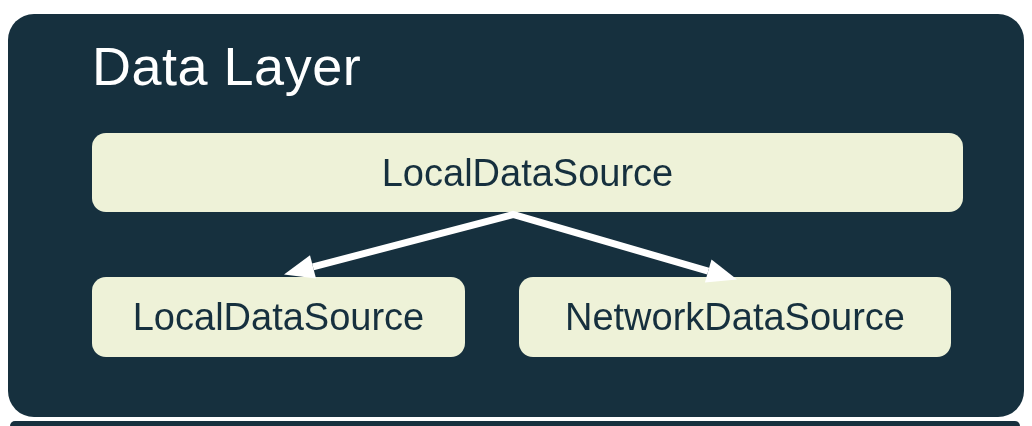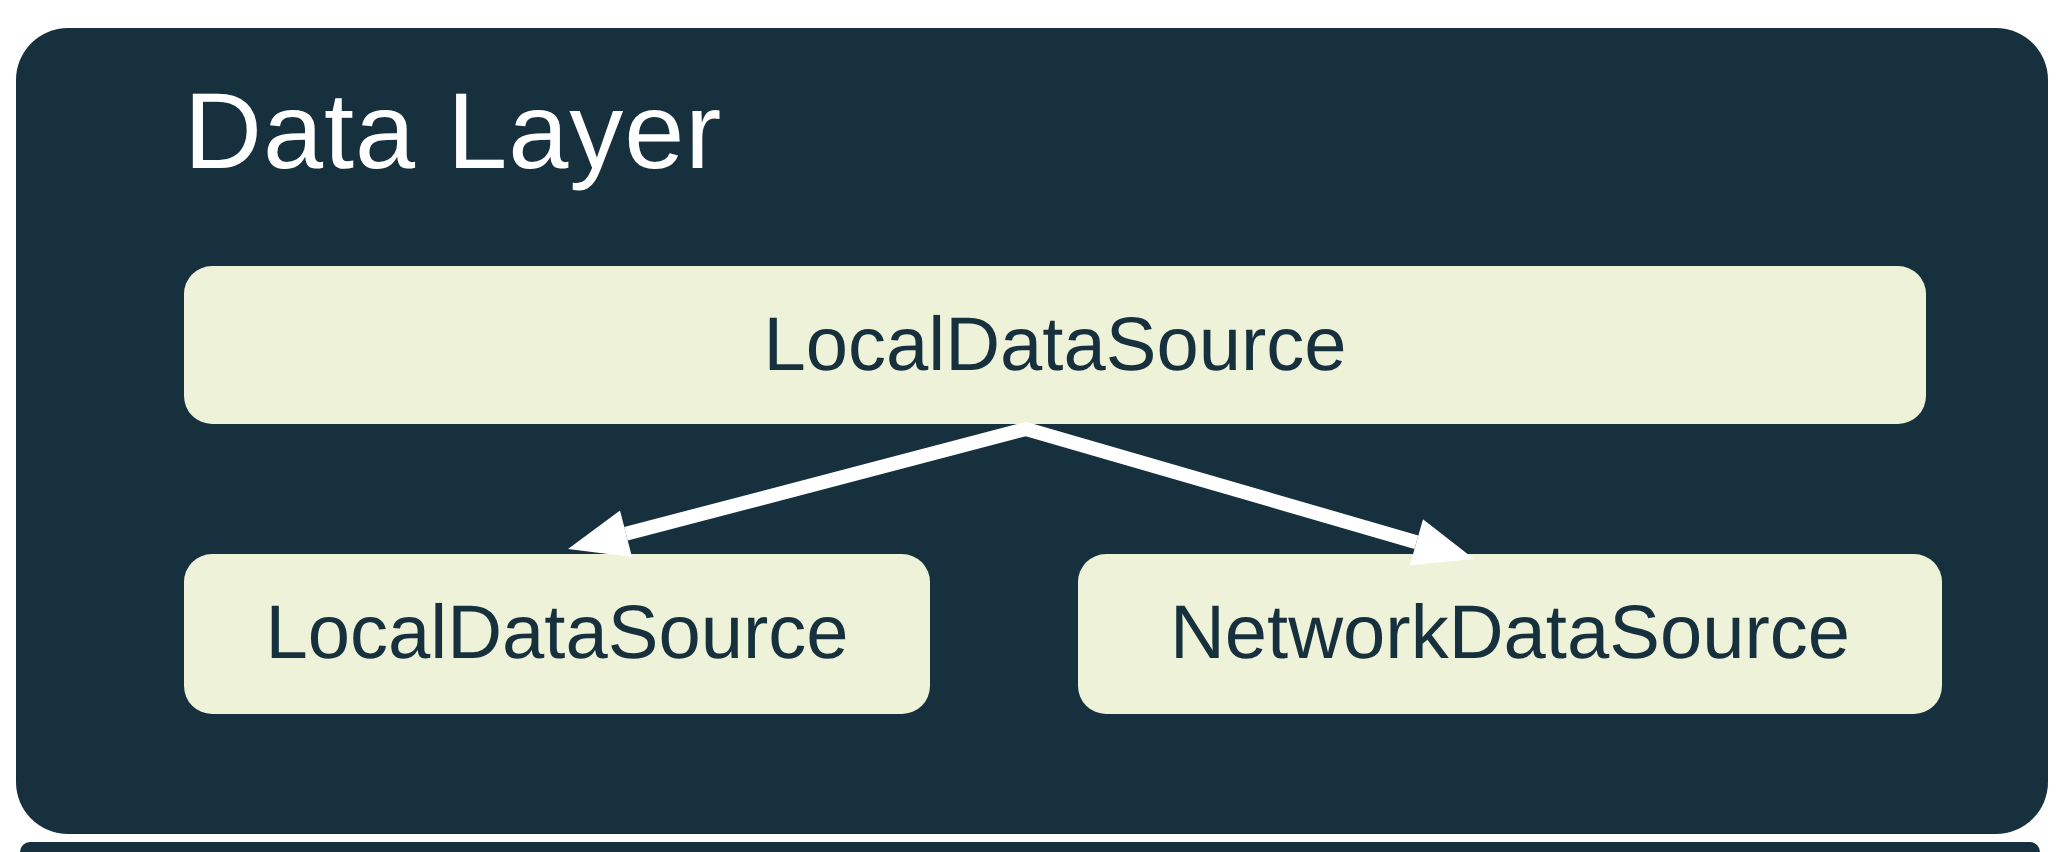--- a/index.html
+++ b/index.html
@@ -50,21 +50,21 @@
     display: flex;
     align-items: center;
     justify-content: center;
     font-size: 38px;
     line-height: 1;
     white-space: nowrap;
     z-index: 1;
   }
   .node-repository { left: 84px;  top: 119px; width: 871px; height: 79px; }
   .node-local      { left: 84px;  top: 263px; width: 373px; height: 80px; }
-  .node-network    { left: 531px; top: 263px; width: 432px; height: 80px; align-items: center; }
+  .node-network    { left: 511px; top: 263px; width: 432px; height: 80px; align-items: center; }
   .arrows {
     position: absolute;
     inset: 0;
     width: 100%;
     height: 100%;
     z-index: 2;
     color: var(--arrow);
     pointer-events: none;
   }
   .next-panel {

